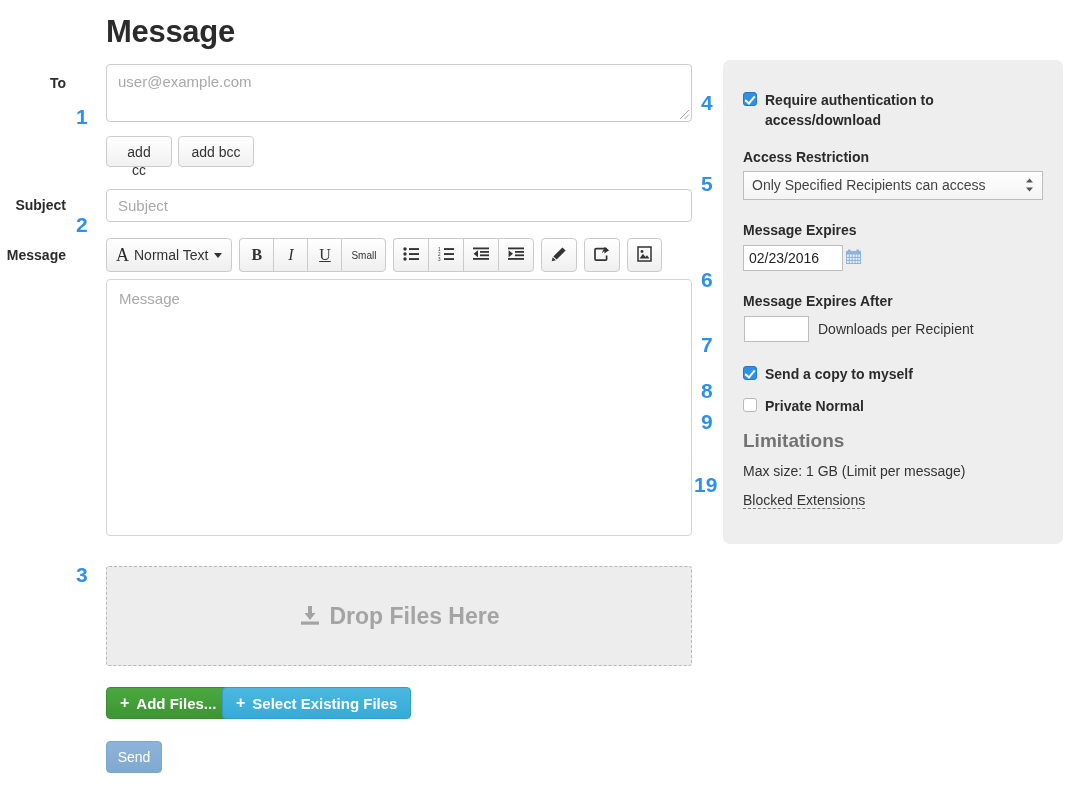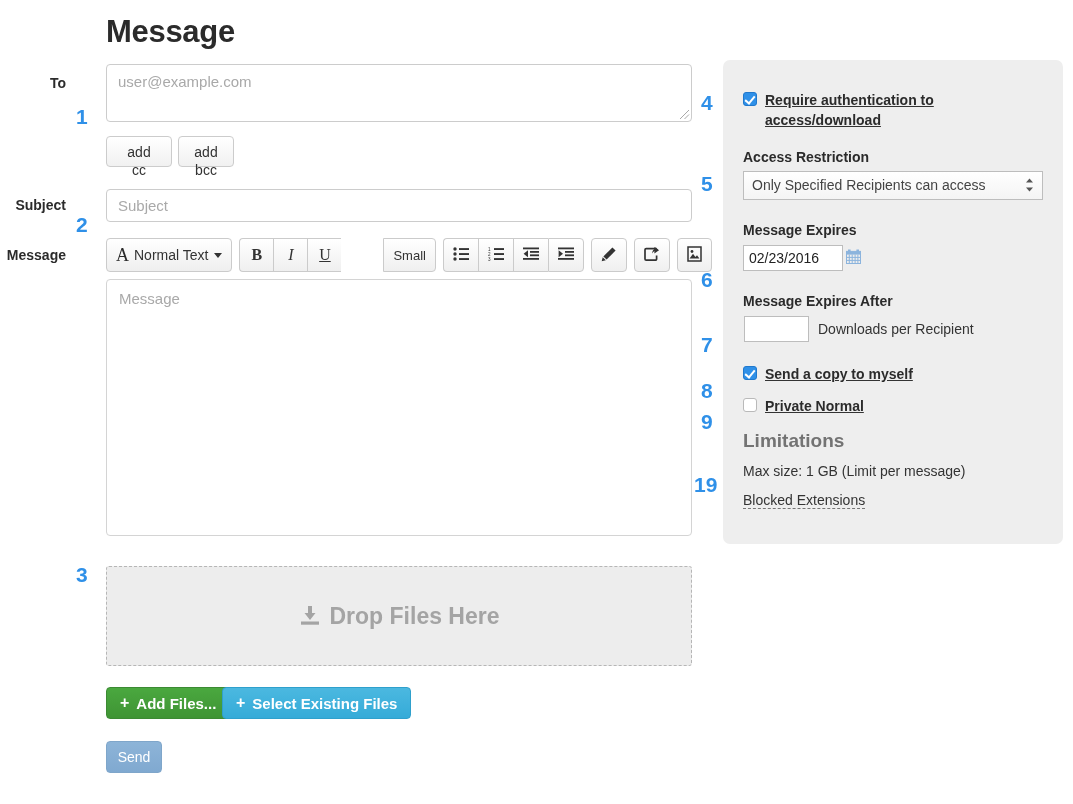--- a/index.html
+++ b/index.html
@@ -87,21 +87,21 @@
     font-size: 14px;
     color: #333333;
     background: linear-gradient(to bottom, #ffffff 0%, #f1f1f1 100%);
     border: 1px solid #cccccc;
     border-radius: 4px;
     padding: 6px 12px;
     cursor: pointer;
     line-height: 1.3;
   }
   #btn-add-cc  { position: absolute; left: 106px; top: 136px; width: 66px; height: 31px; }
-  #btn-add-bcc { position: absolute; left: 178px; top: 136px; width: 56px; height: 31px; }
+  #btn-add-bcc { position: absolute; left: 178px; top: 136px; width: 76px; height: 31px; }
 
   .subject-input {
     position: absolute;
     left: 106px;
     top: 189px;
     width: 586px;
     height: 33px;
     border: 1px solid #cccccc;
     border-radius: 4px;
     background: #ffffff;
@@ -153,21 +153,21 @@
     display: inline-block;
     margin-left: 6px;
     width: 0; height: 0;
     border-left: 4px solid transparent;
     border-right: 4px solid transparent;
     border-top: 5px solid #333333;
   }
   .tb-bold   { font-family: "Liberation Serif", serif; font-weight: bold; font-size: 16px; }
   .tb-italic { font-family: "Liberation Serif", serif; font-style: italic; font-size: 16px; }
   .tb-under  { font-family: "Liberation Serif", serif; text-decoration: underline; font-size: 16px; }
-  .tb-small  { font-size: 13px; font-weight: normal; margin-left: 42px; }
+  .tb-small  { font-size: 10px; font-weight: normal; }
 
   .msg-input {
     position: absolute;
     left: 106px;
     top: 279px;
     width: 586px;
     height: 257px;
     border: 1px solid #d4d4d4;
     border-radius: 4px;
     background: #ffffff;
@@ -255,21 +255,21 @@
   .side-panel {
     position: absolute;
     left: 723px;
     top: 60px;
     width: 340px;
     height: 484px;
     background: #eeeeee;
     border-radius: 7px;
     padding: 30px 20px 0 20px;
   }
-  .sp-check-row { display: flex; align-items: flex-start; gap: 8px; text-decoration: underline; }
+  .sp-check-row { display: flex; align-items: flex-start; gap: 8px; }
   .cb {
     -webkit-appearance: none;
     appearance: none;
     width: 14px;
     height: 14px;
     border: 1px solid #b9b9b9;
     border-radius: 3px;
     background: #ffffff;
     margin: 2px 0 0 0;
     flex: 0 0 auto;

